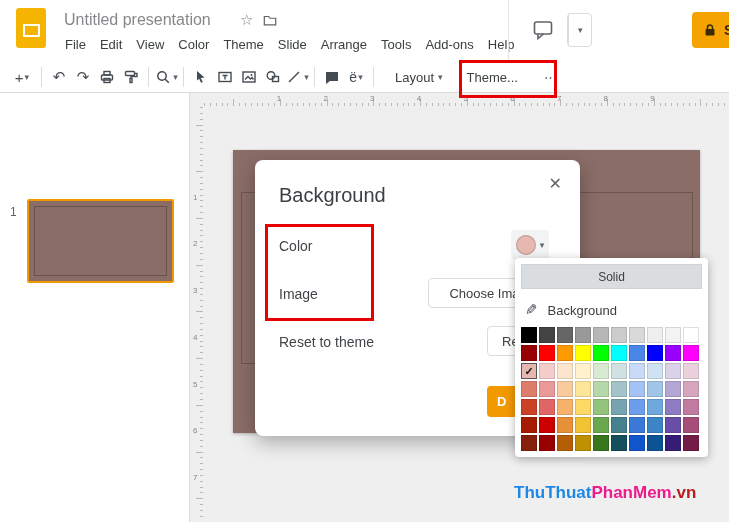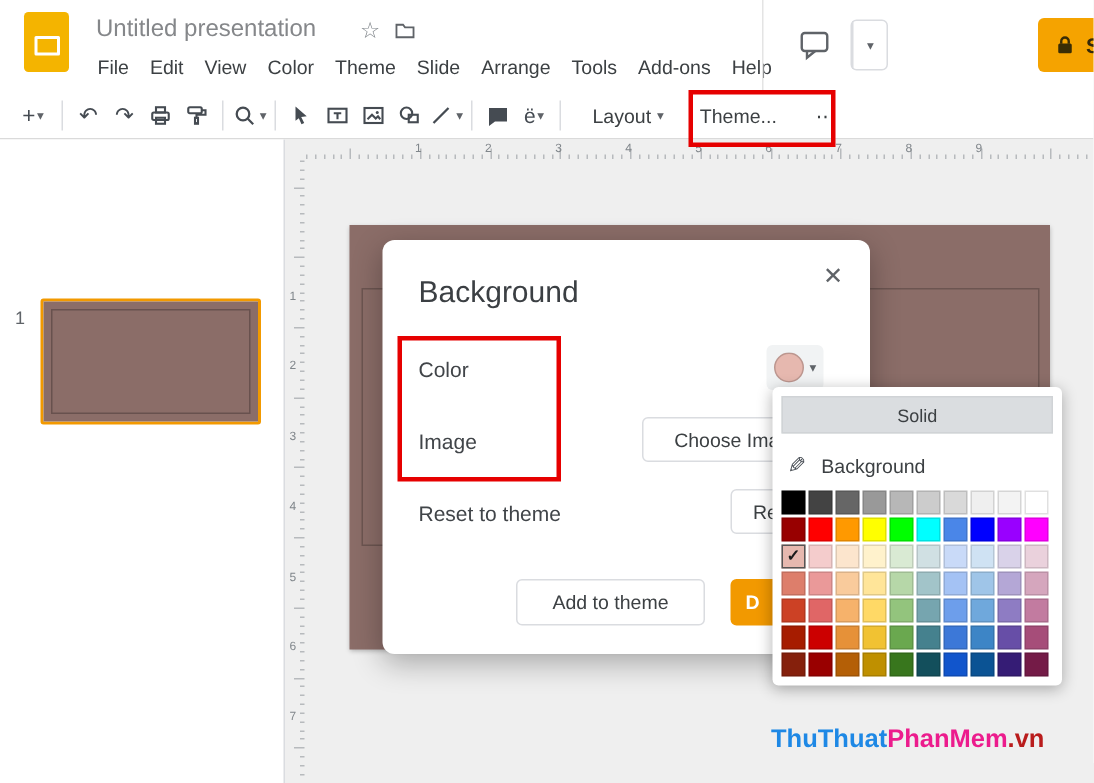--- a/index.html
+++ b/index.html
@@ -416,21 +416,20 @@
   <div id="dlg-close">✕</div>
   <div class="dlg-label" id="lbl-color">Color</div>
   <div id="swatch-btn">
     <div id="swatch-circle" style="background: rgb(230, 184, 175);"></div>
     <span class="caret">▾</span>
   </div>
   <div class="dlg-label" id="lbl-image">Image</div>
   <div class="obtn" id="choose-btn">Choose Ima</div>
   <div class="dlg-label" id="lbl-reset">Reset to theme</div>
   <div class="obtn" id="reset-btn">Re</div>
-  <div class="obtn" id="addtheme-btn">Add to theme</div>
   <div id="done-btn" style="background: rgb(242, 153, 0);">D</div>
 </div>
 
 <div id="picker">
   <div class="tabs">
     <div class="tab active">Solid</div>
   </div>
   <div id="transparent-row">
     <span id="transparent-icon">✎</span>
     <span>Background</span>

